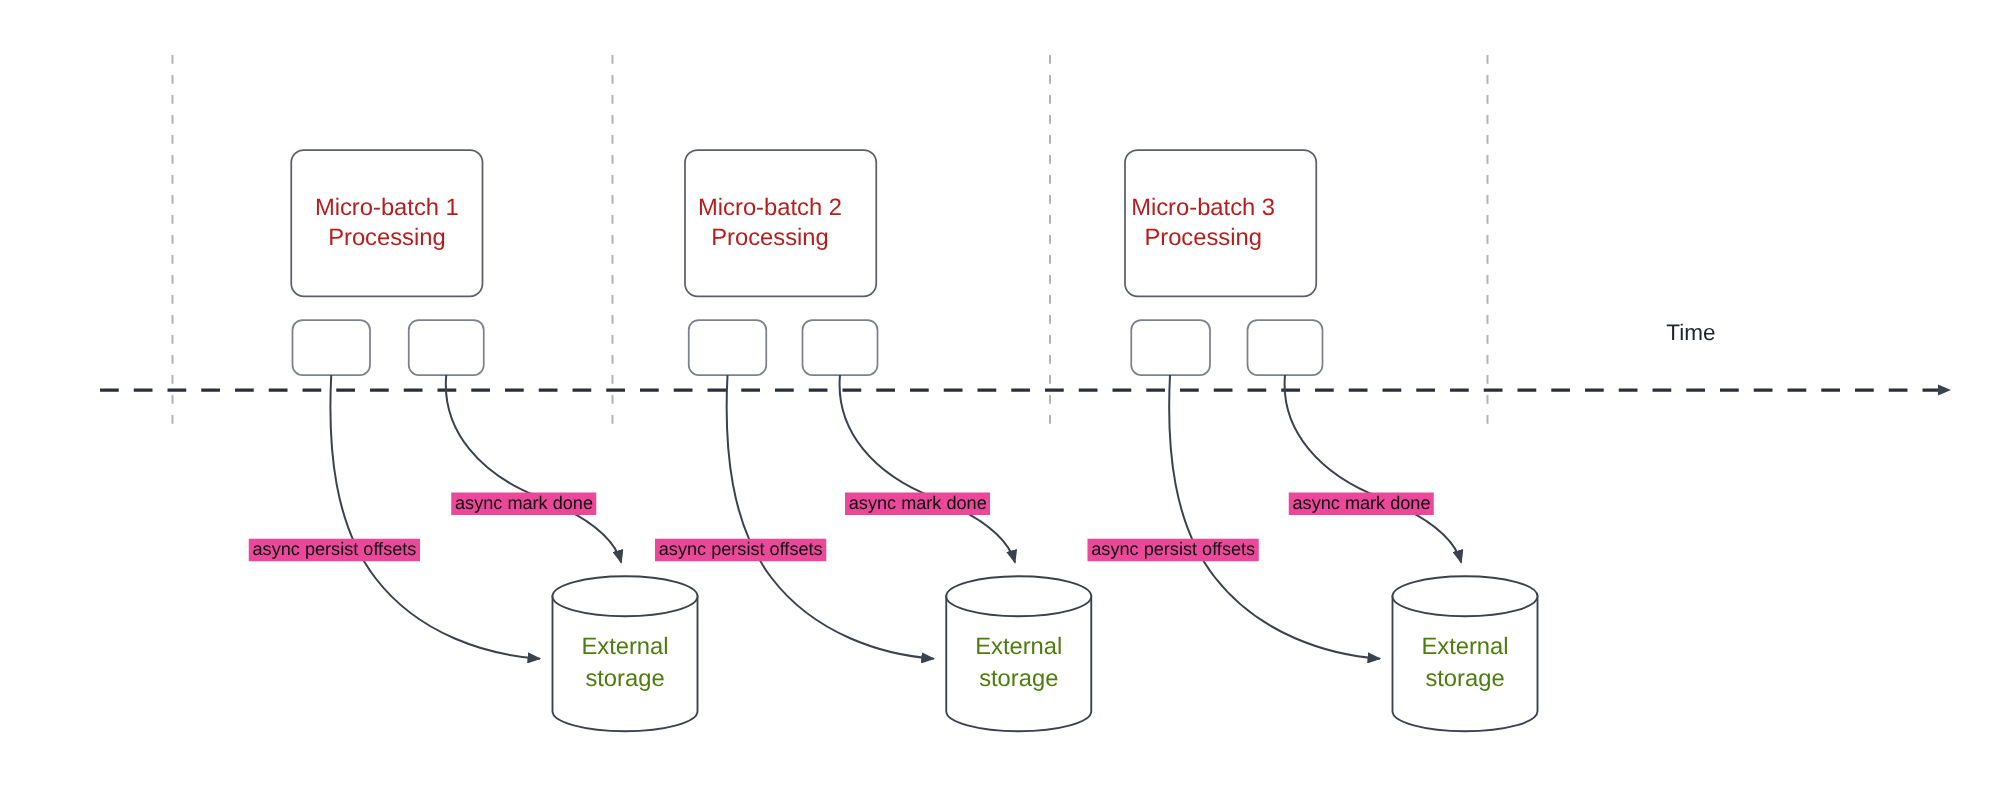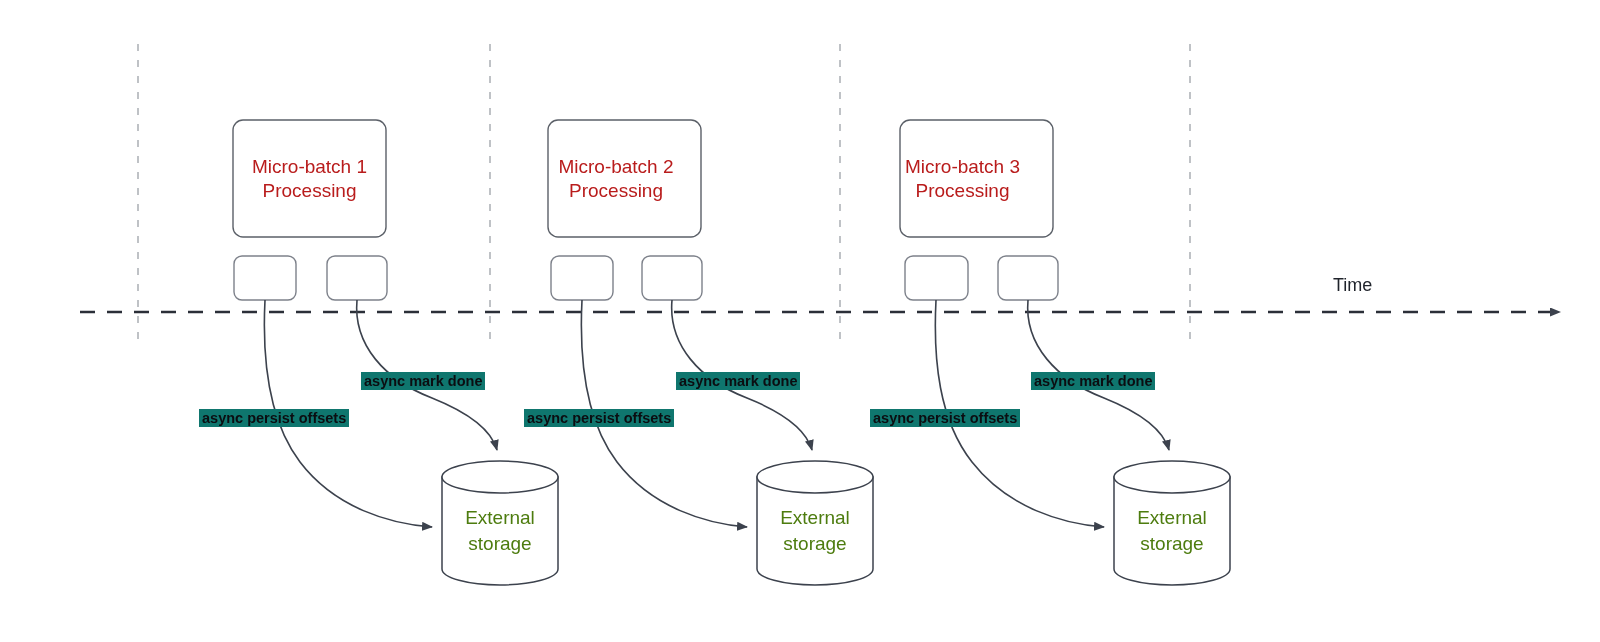--- a/index.html
+++ b/index.html
@@ -5,25 +5,25 @@
   html,body{margin:0;padding:0;background:#ffffff;}
   body{width:1600px;height:642px;overflow:hidden;
        font-family:"Liberation Sans","DejaVu Sans",sans-serif;}
   #stage{position:relative;width:1600px;height:642px;background:#ffffff;}
   svg.layer{position:absolute;left:0;top:0;width:1600px;height:642px;}
   .boxlabel{
     position:absolute;color:#b91c1c;font-size:19px;line-height:24px;
     text-align:center;white-space:pre-line;pointer-events:none;
   }
   .edgelabel{
-    position:absolute;color:#0b0d11;font-size:14.5px;font-weight:bold;
-    white-space:nowrap;background:#0f766e;padding:1px 3px;
+    position:absolute;color:#0b0d11;font-size:14.5px;font-weight:normal;
+    white-space:nowrap;background:#ec4899;padding:1px 3px;margin-top:22px;
   }
   .timelabel{
-    position:absolute;color:#1f232b;font-size:18px;white-space:nowrap;margin-top:19px;
+    position:absolute;color:#1f232b;font-size:18px;white-space:nowrap;
   }
   .cyltext{
     position:absolute;color:#4d7c0f;font-size:19px;line-height:26px;
     text-align:center;white-space:pre-line;pointer-events:none;
   }
 </style>
 </head>
 <body>
 
 <div id="stage">

